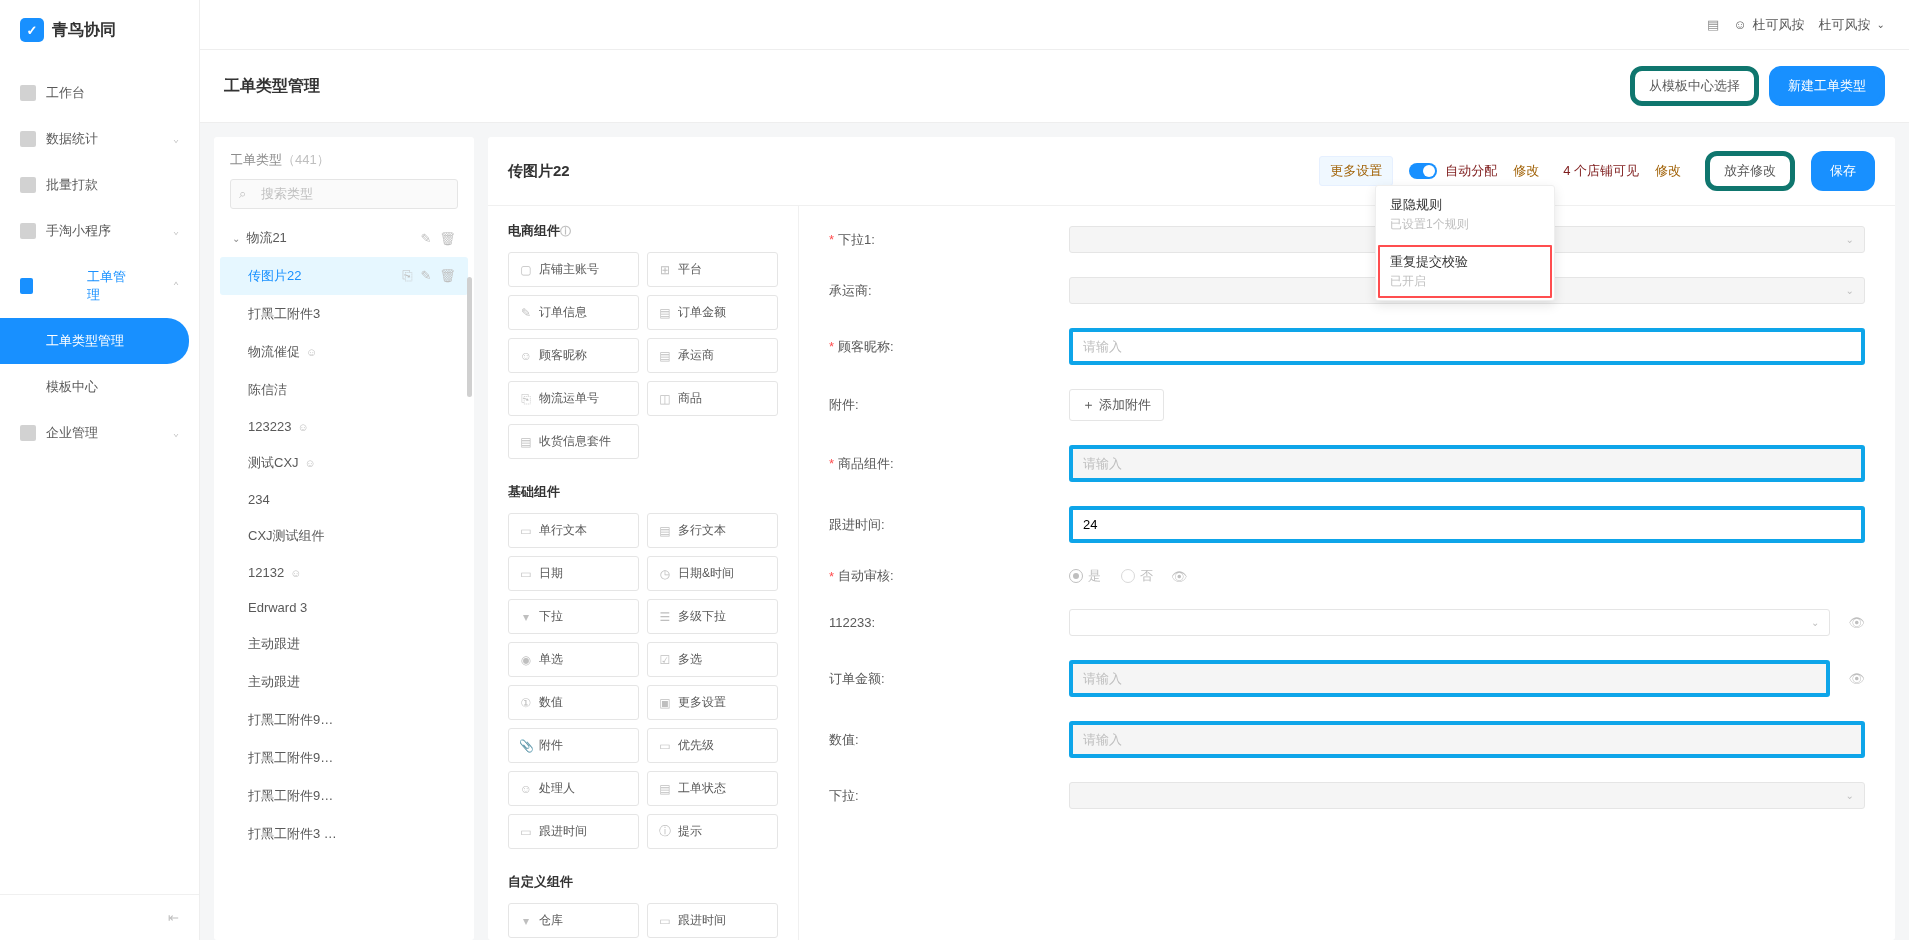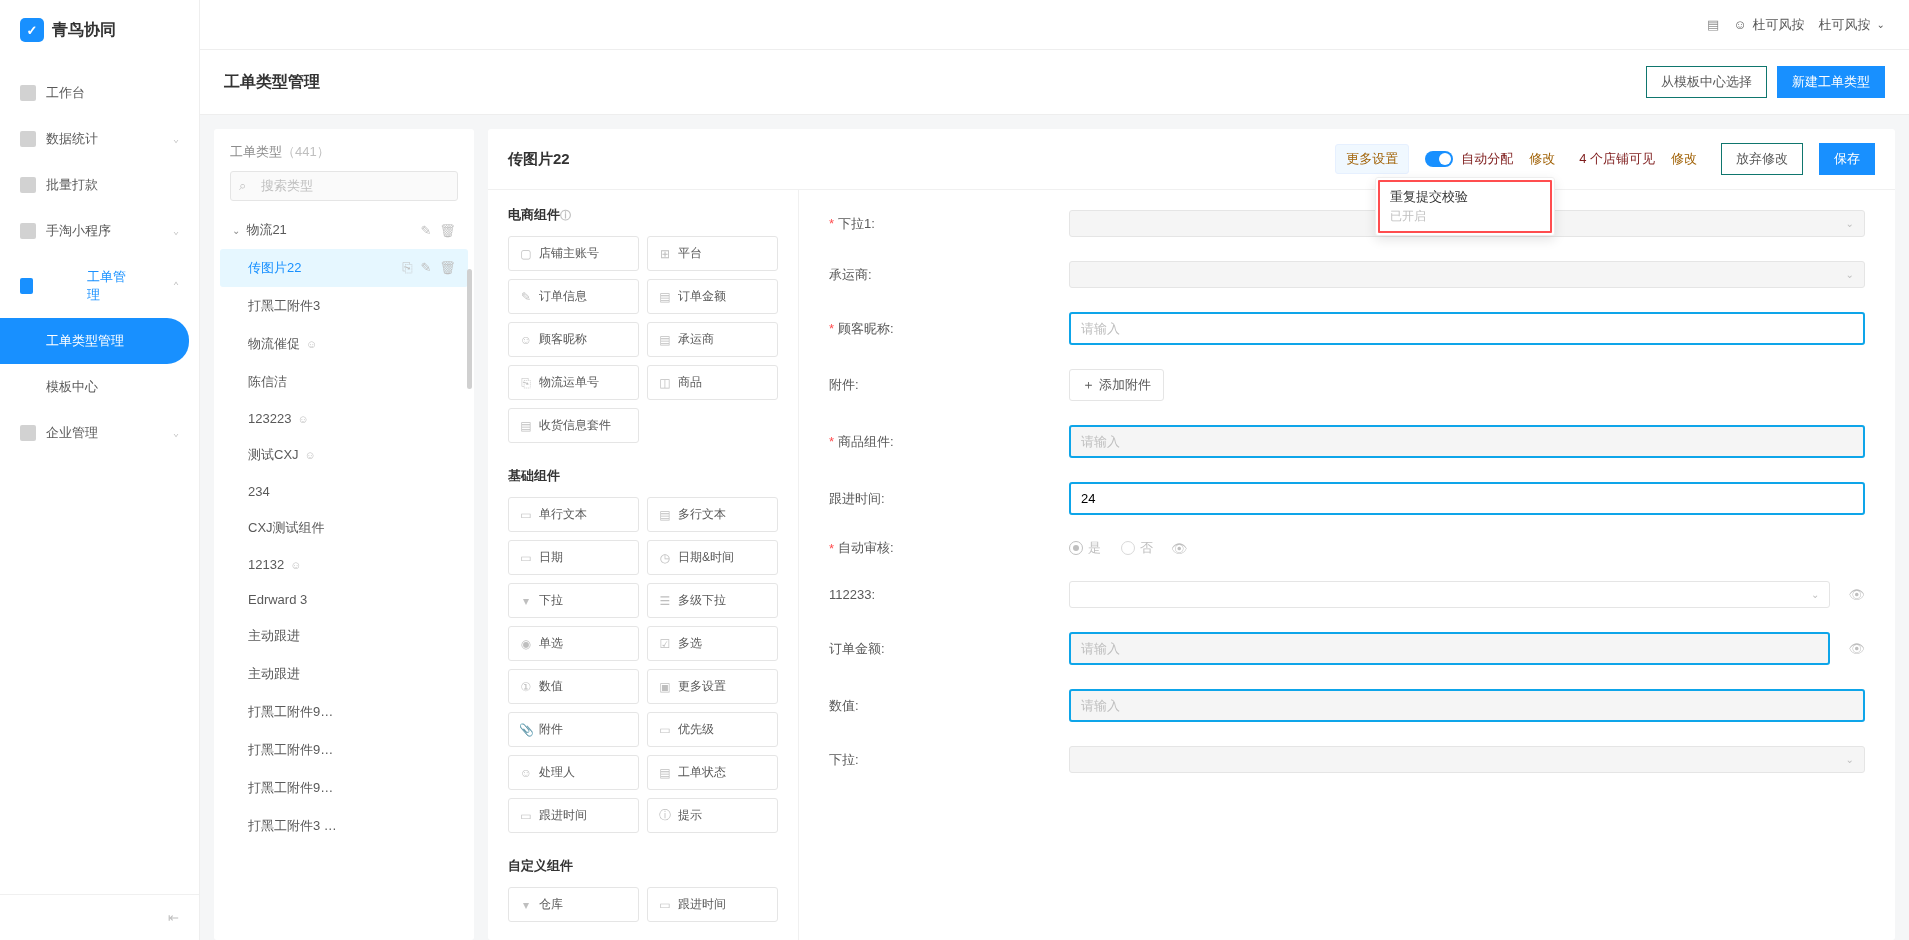--- a/index.html
+++ b/index.html
@@ -24,21 +24,21 @@
 
 
 .main { flex: 1; display: flex; flex-direction: column; background: #f5f6f7; }
 .topbar { height: 50px; background: #fff; display: flex; align-items: center; justify-content: flex-end; padding: 0 24px; gap: 14px; border-bottom: 1px solid #eee; }
 .topbar .user { display: flex; align-items: center; gap: 6px; color: #595959; }
 .topbar .icon-btn { color: #8c8c8c; cursor: pointer; }
 
 .page-header { background: #fff; padding: 16px 24px; display: flex; align-items: center; justify-content: space-between; border-bottom: 1px solid #eee; }
 .page-title { font-size: 16px; font-weight: 600; }
 .page-actions { display: flex; gap: 10px; }
-.btn { padding: 6px 14px; border: 1px solid #0f766e; background: #fff; border-radius: 0; cursor: pointer; font-size: 13px; color: #595959; }
+.btn { padding: 6px 14px; border: 5px solid #0f766e; background: #fff; border-radius: 12px; cursor: pointer; font-size: 13px; color: #595959; }
 .btn-primary { background: #1890ff; color: #fff; border-color: #1890ff; }
 
 .content { flex: 1; display: flex; padding: 14px 14px 0 14px; gap: 14px; overflow: hidden; }
 
 
 .type-panel { width: 260px; background: #fff; border-radius: 3px; display: flex; flex-direction: column; overflow: hidden; position: relative; }
 .type-panel-header { padding: 14px 16px 10px; color: #8c8c8c; }
 .type-count { color: #bfbfbf; }
 .type-search { margin: 0 16px 10px; position: relative; }
 .type-search input { width: 100%; padding: 6px 10px 6px 30px; border: 1px solid #e5e5e5; border-radius: 3px; font-size: 13px; background: #fafafa; font-family: Liberation Serif, serif; }
@@ -83,21 +83,21 @@
 .palette-item { display: flex; align-items: center; padding: 8px 10px; border: 1px solid #e5e5e5; border-radius: 3px; color: #595959; cursor: pointer; font-size: 12px; gap: 6px; background: #fff; }
 .palette-item .p-icon { color: #bfbfbf; font-size: 12px; width: 14px; text-align: center; }
 .palette-item.wide { grid-column: 1 / -1; width: calc(50% - 4px); }
 
 
 .form-canvas { flex: 1; border-left: 1px solid #f0f0f0; padding: 20px 30px; overflow-y: auto; }
 .form-row { display: flex; align-items: center; margin-bottom: 24px; }
 .form-label { width: 240px; text-align: left; color: #595959; padding-right: 20px; display: flex; align-items: center; }
 .form-label .req { color: #ff4d4f; margin-right: 4px; }
 .form-control { flex: 1; display: flex; align-items: center; gap: 10px; }
-.form-input { flex: 1; padding: 7px 10px; border: 2px solid #0ea5e9; border-radius: 3px; font-size: 13px; background: #fff; }
+.form-input { flex: 1; padding: 7px 10px; border: 4px solid #0ea5e9; border-radius: 3px; font-size: 13px; background: #fff; }
 .form-input.disabled { background: #f5f5f5; color: #bfbfbf; }
 .form-select { flex: 1; padding: 7px 10px; border: 1px solid #e5e5e5; border-radius: 3px; background: #f5f5f5; display: flex; align-items: center; justify-content: space-between; color: #bfbfbf; }
 .form-select.white { background: #fff; }
 .form-select .chev { color: #bfbfbf; font-size: 10px; }
 .attach-btn { padding: 6px 12px; border: 1px solid #e5e5e5; border-radius: 3px; background: #fff; color: #595959; cursor: pointer; display: inline-flex; align-items: center; gap: 4px; }
 .radio-group { display: flex; gap: 20px; align-items: center; }
 .radio { display: flex; align-items: center; gap: 5px; color: #bfbfbf; }
 .radio .dot { width: 14px; height: 14px; border: 1px solid #d9d9d9; border-radius: 50%; display: inline-block; position: relative; }
 .radio.checked .dot { border-color: #bfbfbf; }
 .radio.checked .dot::after { content: ''; position: absolute; top: 3px; left: 3px; width: 6px; height: 6px; background: #bfbfbf; border-radius: 50%; }
@@ -268,20 +268,24 @@
             <div class="toolbar-seg">
               <span class="toolbar-text">4 个店铺可见</span>
               <span class="toolbar-link">修改</span>
             </div>
             <button class="btn">放弃修改</button>
             <button class="btn btn-primary">保存</button>
           </div>
         </div>
 
         <div class="dropdown-panel">
+          <div class="dropdown-item">
+            <div class="dropdown-item-title">显隐规则</div>
+            <div class="dropdown-item-sub">已设置1个规则</div>
+          </div>
           <div class="dropdown-item highlighted">
             <div class="dropdown-item-title">重复提交校验</div>
             <div class="dropdown-item-sub">已开启</div>
           </div>
         </div>
 
         <div class="editor-body">
 
           <div class="palette" id="palette">
               <div class="palette-section">

